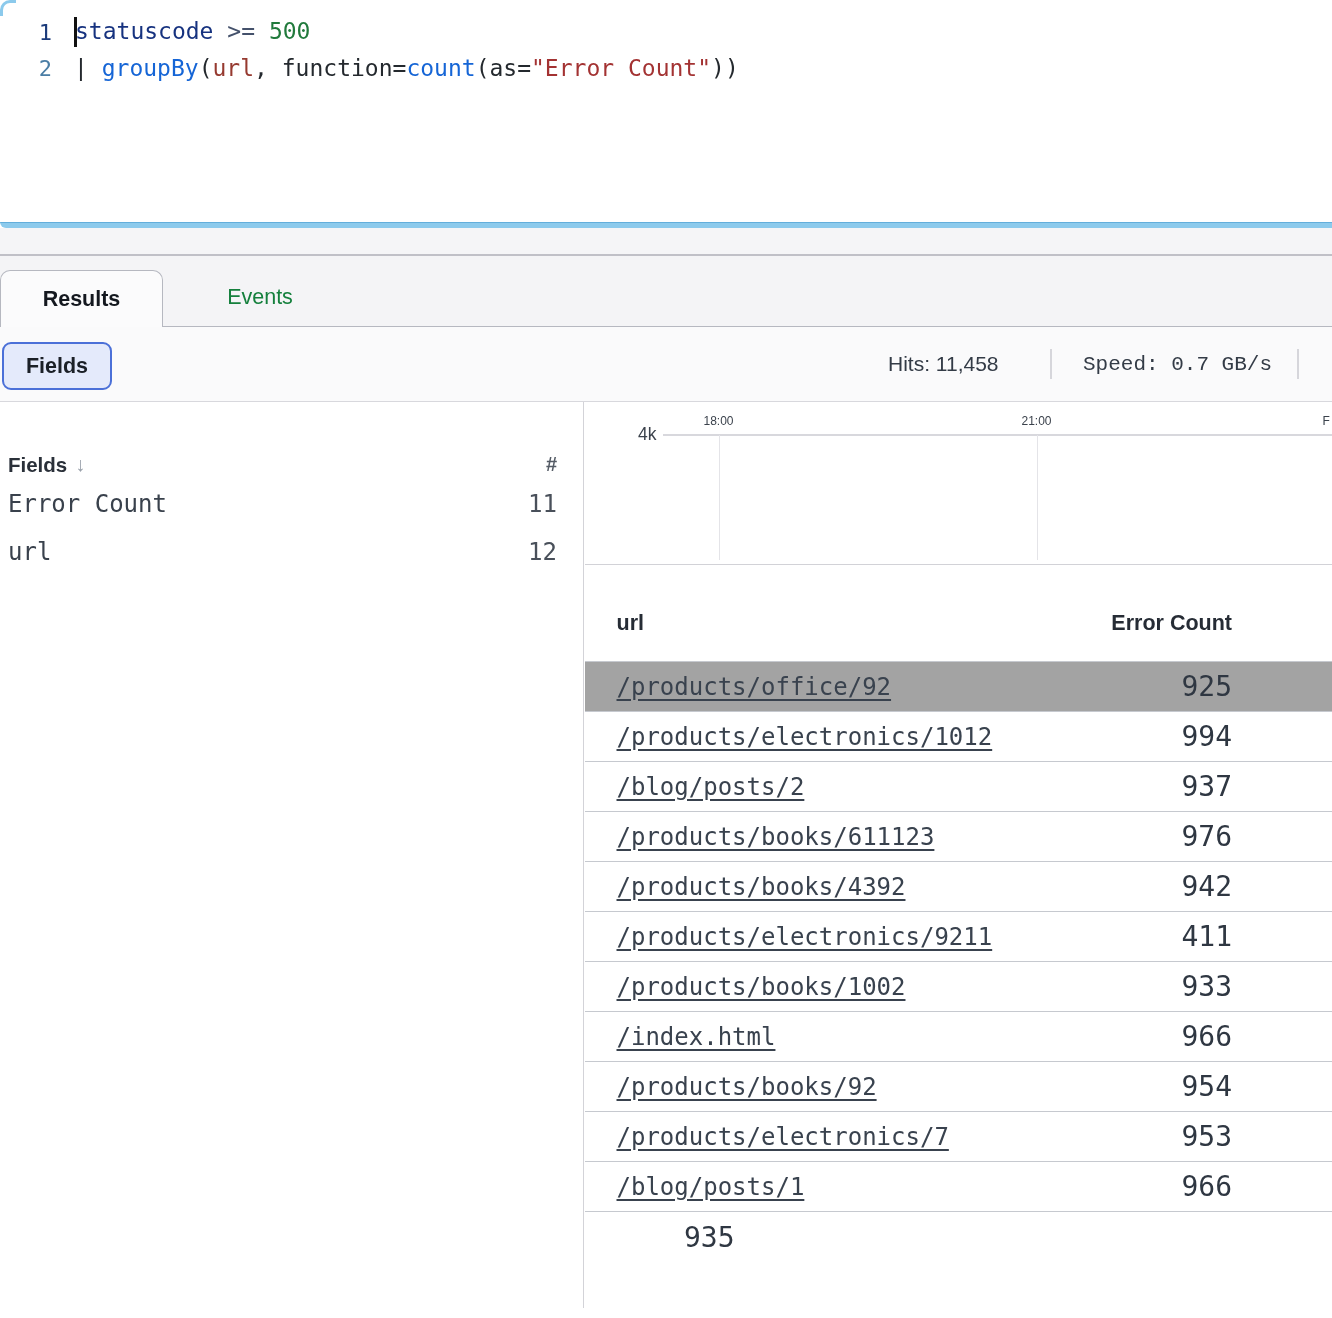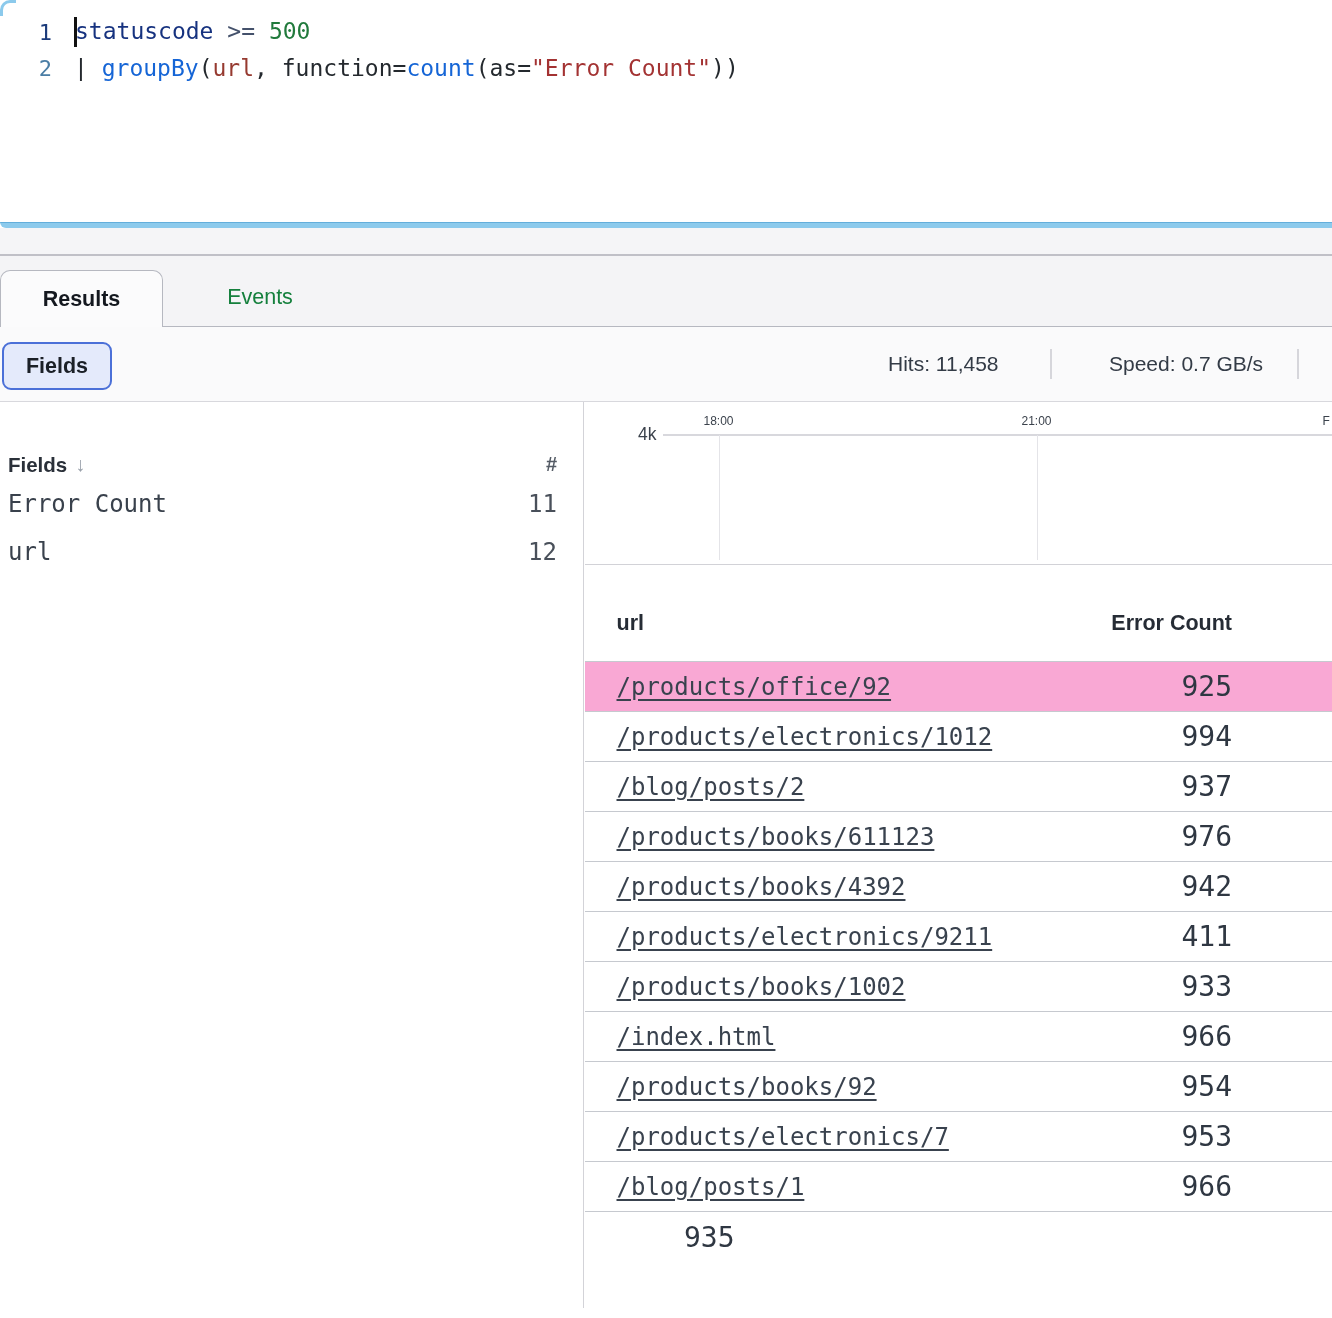--- a/index.html
+++ b/index.html
@@ -35,21 +35,21 @@
 
   
   .toolbar { position:relative; width:1332px; height:75px; background:#fafafb;
     border-bottom:1.5px solid #d8d8dd; }
   .fields-btn { position:absolute; left:2px; top:15px; width:110px; height:48px;
     background:#e4eafb; border:2px solid #4b70d8; border-radius:9px;
     font-weight:bold; font-size:21.5px; color:#1b2027; display:flex;
     align-items:center; justify-content:center; cursor:pointer; }
   .stat { position:absolute; top:50%; transform:translateY(-50%); font-size:21px; color:#333b46; }
   .stat-hits { left:888px; }
-  .stat-speed { left:1109px; }
+  .stat-speed { left:1083px;font-family:Liberation Mono, monospace; }
   .stat-divider { position:absolute; top:50%; transform:translateY(-50%);
     width:1.5px; height:30px; background:#d6d6db; }
   .sd-1 { left:1050px; } .sd-2 { left:1297px; }
 
   
   .content { position:relative; width:1332px; height:912px; background:#fff; }
   .left-panel { position:absolute; left:0; top:0; width:584px; height:906px;
     border-right:1.5px solid #d3d3d8; }
   .fields-header { display:flex; align-items:center; padding:47px 26px 0 8px; height:78px; }
   .fields-title { font-weight:bold; font-size:20.5px; color:#2a3039; }
@@ -162,21 +162,21 @@
           <span class="gridline" style="left: 452px;"></span>
         </div>
     </div>
 
     <div class="rtable">
       <div class="rtable-header">
         <span class="col-url-h">url</span>
         <span class="col-count-h">Error Count</span>
       </div>
       <div id="table-rows">
-          <div class="rrow" style="background: #f9a8d4;">
+          <div class="rrow" style="background: #a3a3a3;">
             <span class="cell-url"><a>/products/office/92</a></span>
             <span class="cell-count">925</span>
           </div>
           <div class="rrow">
             <span class="cell-url"><a>/products/electronics/1012</a></span>
             <span class="cell-count">994</span>
           </div>
           <div class="rrow">
             <span class="cell-url"><a>/blog/posts/2</a></span>
             <span class="cell-count">937</span>

